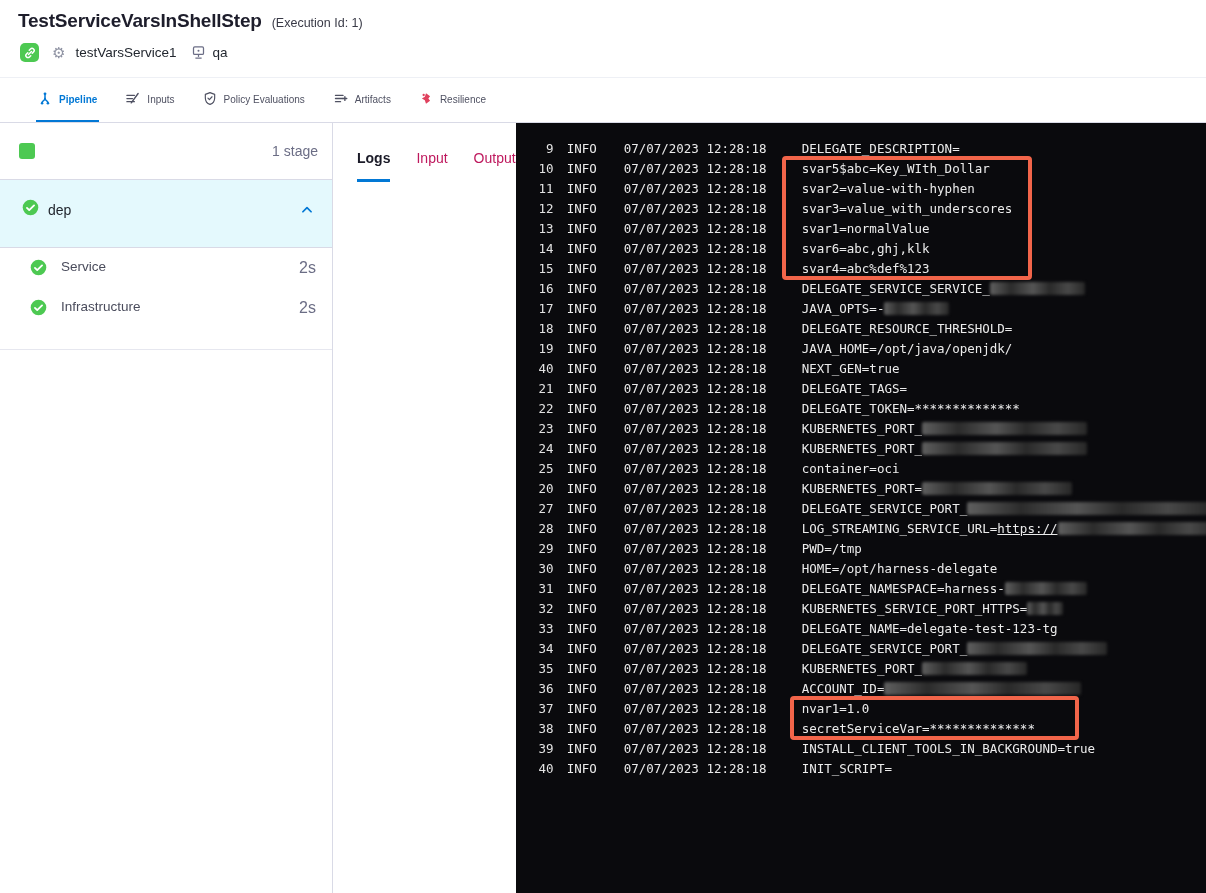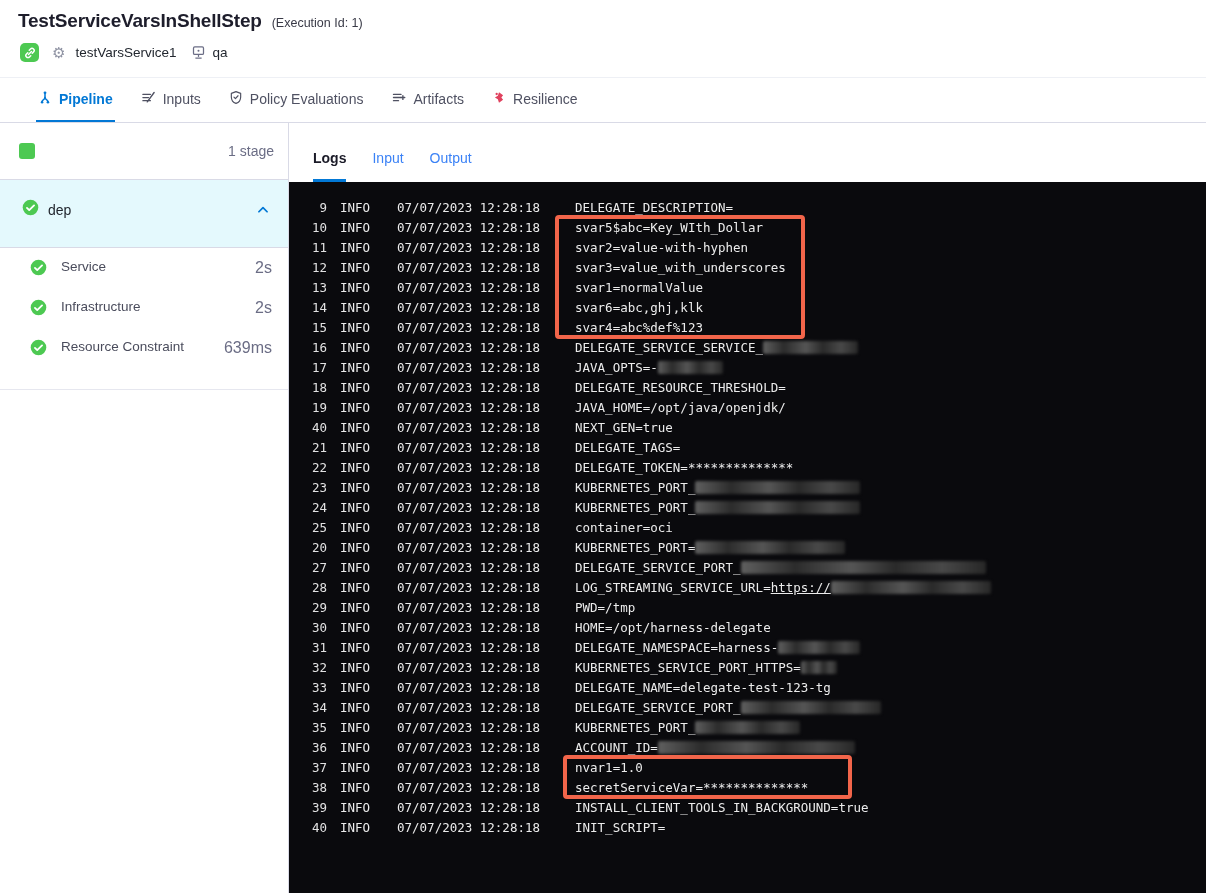--- a/index.html
+++ b/index.html
@@ -13,45 +13,45 @@
   .exec-id { font-size:12.5px; color:#383946; }
   .meta-row { display:flex; align-items:center; margin-top:11px; margin-left:2px; }
   .link-badge { width:19px; height:19px; border-radius:5px; display:flex; align-items:center; justify-content:center; }
   .gear-glyph { font-size:15px; color:#8f93a3; margin-left:13px; line-height:1; }
   .service-name { font-size:13.5px; color:#22272f; margin-left:10px; }
   .env-icon-wrap { margin-left:14px; display:flex; align-items:center; }
   .env-name { font-size:13.5px; color:#22272f; margin-left:7px; }
 
   
   .nav-tabs { height:45px; border-bottom:1px solid #d9dae6; display:flex; align-items:stretch; padding-left:36px; gap:24px; background:#fff; }
-  .nav-tab { display:flex; align-items:center; gap:7px; font-size:14px; color:#4f5162; cursor:pointer; border-bottom:2.5px solid transparent; padding:0 2px; }
+  .nav-tab { display:flex; align-items:center; gap:7px; font-size:10px; color:#4f5162; cursor:pointer; border-bottom:2.5px solid transparent; padding:0 2px; }
   .nav-tab.active { color:#0278d5; font-weight:bold; border-bottom-color:#0278d5; }
   .nav-tab svg { flex:0 0 auto; }
 
   
   .main { display:flex; height:770px; }
 
   
-  .sidebar { width:289px; border-right:1px solid #d9dae6; background:#fff; display:flex; flex-direction:column; }
+  .sidebar { width:333px; border-right:1px solid #d9dae6; background:#fff; display:flex; flex-direction:column; }
   .stage-strip { height:57px; display:flex; align-items:center; justify-content:space-between; padding:0 14px 0 19px; border-bottom:1px solid #d9dae6; }
   .stage-square { width:16px; height:16px; border-radius:3px; }
   .stage-count { font-size:14px; color:#6b6d85; }
   .stage-header { height:68px; display:flex; align-items:center; padding:0 18px 8px 22px; border-bottom:1px solid #d9dae6; cursor:pointer; }
   .stage-name { font-size:14px; color:#22272f; margin-left:9px; }
   .stage-chevron { margin-left:auto; display:flex; }
   .steps { padding-top:11px; padding-bottom:10px; border-bottom:1px solid #e6e7ef; }
   .step-row { height:40px; display:flex; align-items:flex-start; padding-left:30px; padding-right:12px; margin:0 4px 0 0; cursor:pointer; }
   .step-row.selected { background:#cdf0fb; border-radius:6px; margin-left:8px; margin-right:6px; padding-left:22px; }
   .step-label { font-size:13.5px; color:#4a4c5c; margin-left:14px; }
   .step-duration { margin-left:auto; font-size:16px; color:#6b6d85; }
 
   
-  .main-panel { flex:1; display:flex; flex-direction:column; min-width:0; }
+  .main-panel { flex:1; display:flex; flex-direction:row; min-width:0; }
   .log-tabs { height:59px; background:#fff; display:flex; align-items:flex-end; padding-left:24px; gap:26px; }
-  .log-tab { font-size:14px; color:#3b82f6; padding-bottom:13px; border-bottom:3px solid transparent; cursor:pointer; }
+  .log-tab { font-size:14px; color:#be185d; padding-bottom:13px; border-bottom:3px solid transparent; cursor:pointer; }
   .log-tab.active { color:#1b1b28; font-weight:bold; border-bottom-color:#0278d5; }
 
   .console { flex:1; background:#0a0a0d; position:relative; overflow:hidden; }
   .console-header { height:50px; display:flex; align-items:center; padding-left:24px; border-bottom:1px solid #26262f; }
   .console-title { font-size:13px; font-weight:bold; color:#d9d9e0; }
   .log-area { position:relative; padding-top:15px; font-family:"DejaVu Sans Mono", monospace; font-size:12.5px; color:#ececec; }
   .log-row { height:20px; display:flex; align-items:center; white-space:pre; }
   .ln  { width:38px; text-align:right; color:#e2e2e2; flex:0 0 auto; }
   .lvl { margin-left:13px; width:30px; flex:0 0 auto; }
   .ts  { margin-left:27px; width:143px; flex:0 0 auto; }
@@ -186,30 +186,20 @@
           <span>
             <svg width="17" height="17" viewBox="0 0 24 24">
               <circle cx="12" cy="12" r="11" fill="#4dc952"></circle>
               <path d="M7 12.5 l3.2 3.2 L17 9" fill="none" stroke="#fff" stroke-width="2.6" stroke-linecap="round" stroke-linejoin="round"></path>
             </svg>
           </span>
           <span class="step-label">Infrastructure</span>
           <span class="step-duration">2s</span>
         </div>
 
-        <div class="step-row">
-          <span>
-            <svg width="17" height="17" viewBox="0 0 24 24">
-              <circle cx="12" cy="12" r="11" fill="#4dc952"></circle>
-              <path d="M7 12.5 l3.2 3.2 L17 9" fill="none" stroke="#fff" stroke-width="2.6" stroke-linecap="round" stroke-linejoin="round"></path>
-            </svg>
-          </span>
-          <span class="step-label">Resource Constraint</span>
-          <span class="step-duration">639ms</span>
-        </div>
 
       </div>
   </div>
 
   <div class="main-panel">
     <div class="log-tabs">
       <div class="log-tab active">Logs</div>
       <div class="log-tab">Input</div>
       <div class="log-tab">Output</div>
     </div>

